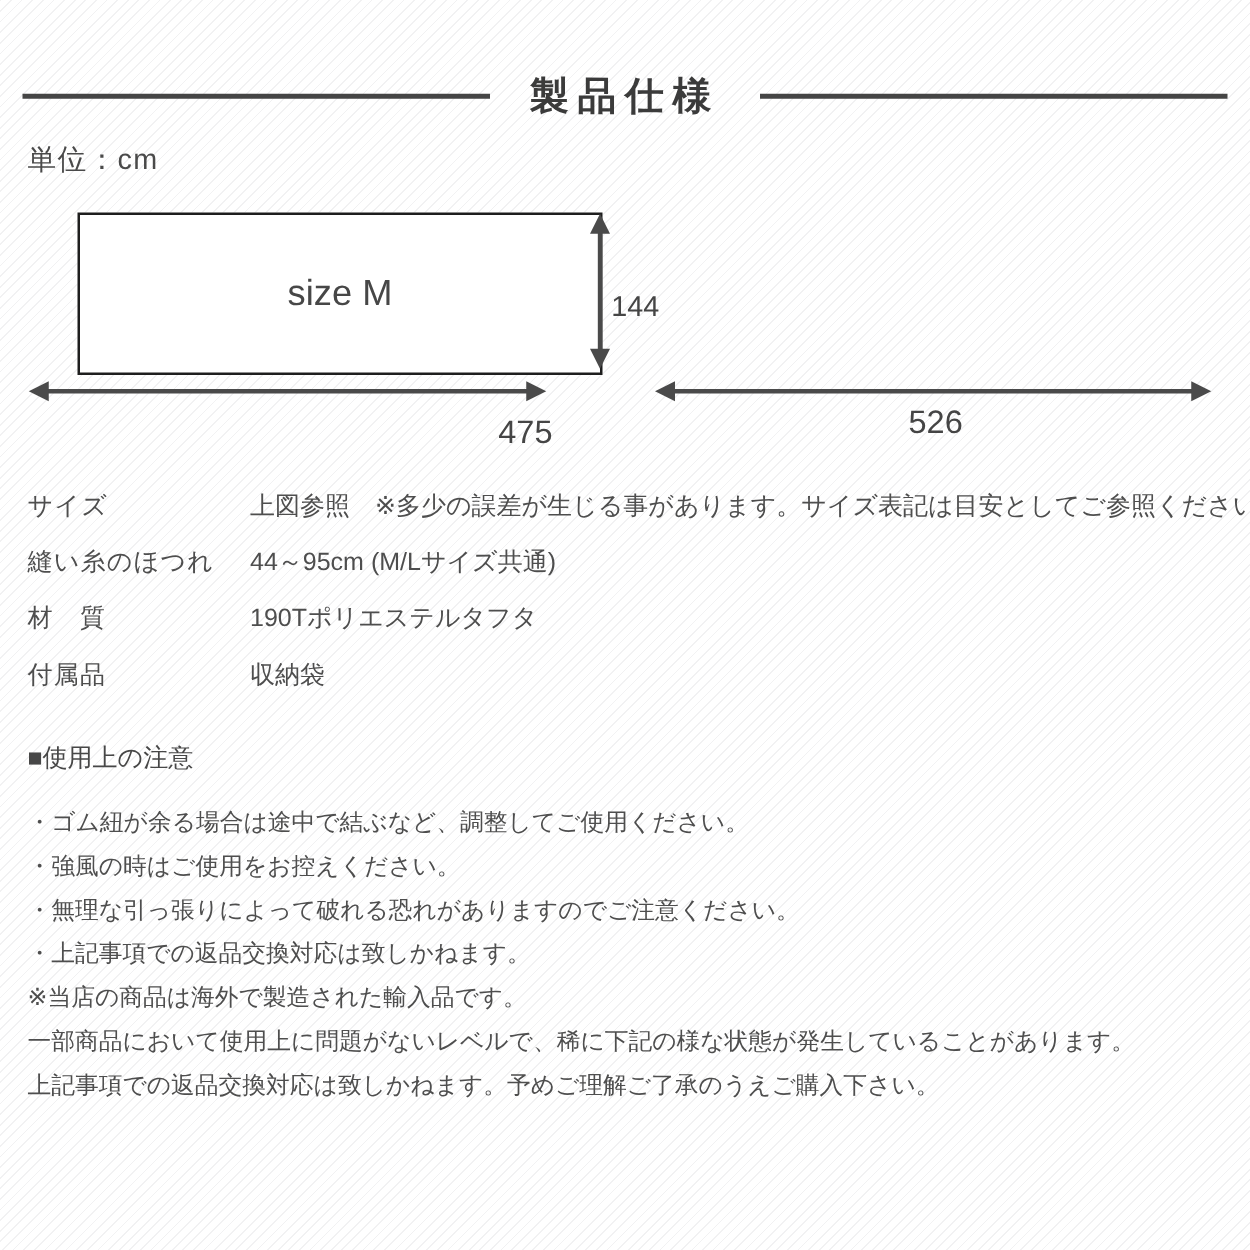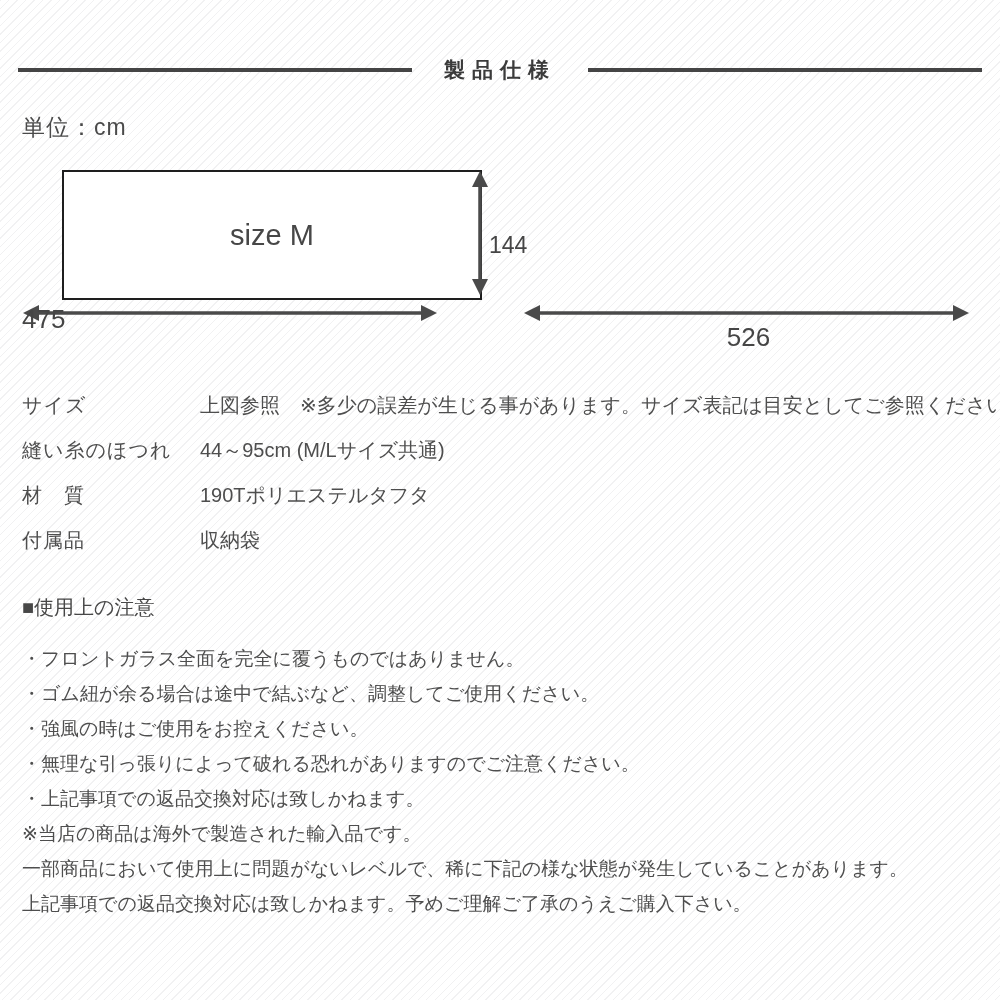--- a/index.html
+++ b/index.html
@@ -6,34 +6,34 @@
   body{font-family:"Liberation Sans","DejaVu Sans",sans-serif;}
   .page{
     position:relative;width:1000px;height:1000px;overflow:hidden;
     background-color:#ffffff;
     background-image:repeating-linear-gradient(135deg, rgba(150,150,158,0.13) 0px, rgba(150,150,158,0.13) 1px, transparent 1px, transparent 6px);
     color:#4a4a4a;
   }
   
   .header{position:absolute;top:56px;left:18px;right:18px;display:flex;align-items:center;}
   .header-line{flex:1;height:4px;background:#454545;}
-  .page-title{margin:0 32px;font-size:21px;font-weight:bold;color:#3b3b3b;letter-spacing:7px;white-space:nowrap;}
+  .page-title{margin:0 32px;font-size:31px;font-weight:bold;color:#3b3b3b;letter-spacing:7px;white-space:nowrap;}
   
   .unit{position:absolute;left:22px;top:112px;font-size:23px;letter-spacing:1px;color:#4a4a4a;}
   
   .rect{position:absolute;top:170px;height:126px;border:2px solid #1e1e1e;background:#ffffff;
         display:flex;align-items:center;justify-content:center;font-size:29px;color:#474747;margin-left:40px;}
   .rect-m{left:22px;width:416px;}
   .rect-l{left:523px;width:447px;}
   .arrow{position:absolute;}
   .arrow-h-m{left:22px;top:302px;}
   .arrow-h-l{left:523px;top:302px;}
   .arrow-v{left:469px;top:170px;}
   .dim{position:absolute;font-size:26px;color:#454545;}
-  .dim-m{left:22px;top:304px;width:420px;text-align:left;}
+  .dim-m{left:22px;top:330px;width:420px;text-align:right;}
   .dim-l{left:523px;top:322px;width:451px;text-align:center;}
   .dim-h{left:489px;top:232px;font-size:23px;}
   
   .specs{position:absolute;left:22px;top:394px;font-size:20px;color:#4e4e4e;}
   .spec-row{display:flex;margin-bottom:23px;white-space:nowrap;line-height:22px;}
   .spec-label{width:178px;flex:none;letter-spacing:1px;}
   .spec-value{flex:1;}
   
   .notes{position:absolute;left:22px;top:596px;font-size:19px;color:#4e4e4e;line-height:22px;}
   .notes p{margin:0 0 13px 0;white-space:nowrap;}
@@ -103,21 +103,20 @@
       <div class="spec-value">190Tポリエステルタフタ</div>
     </div>
     <div class="spec-row">
       <div class="spec-label">付属品</div>
       <div class="spec-value">収納袋</div>
     </div>
   </div>
 
   <div class="notes">
     <p class="heading">■使用上の注意</p>
-    <p>・フロントガラス全面を完全に覆うものではありません。</p>
     <p>・ゴム紐が余る場合は途中で結ぶなど、調整してご使用ください。</p>
     <p>・強風の時はご使用をお控えください。</p>
     <p>・無理な引っ張りによって破れる恐れがありますのでご注意ください。</p>
     <p>・上記事項での返品交換対応は致しかねます。</p>
     <p class="note-import">※当店の商品は海外で製造された輸入品です。</p>
     <p class="note-detail">一部商品において使用上に問題がないレベルで、稀に下記の様な状態が発生していることがあります。</p>
     <p class="note-return">上記事項での返品交換対応は致しかねます。予めご理解ご了承のうえご購入下さい。</p>
   </div>
 
 </div>

